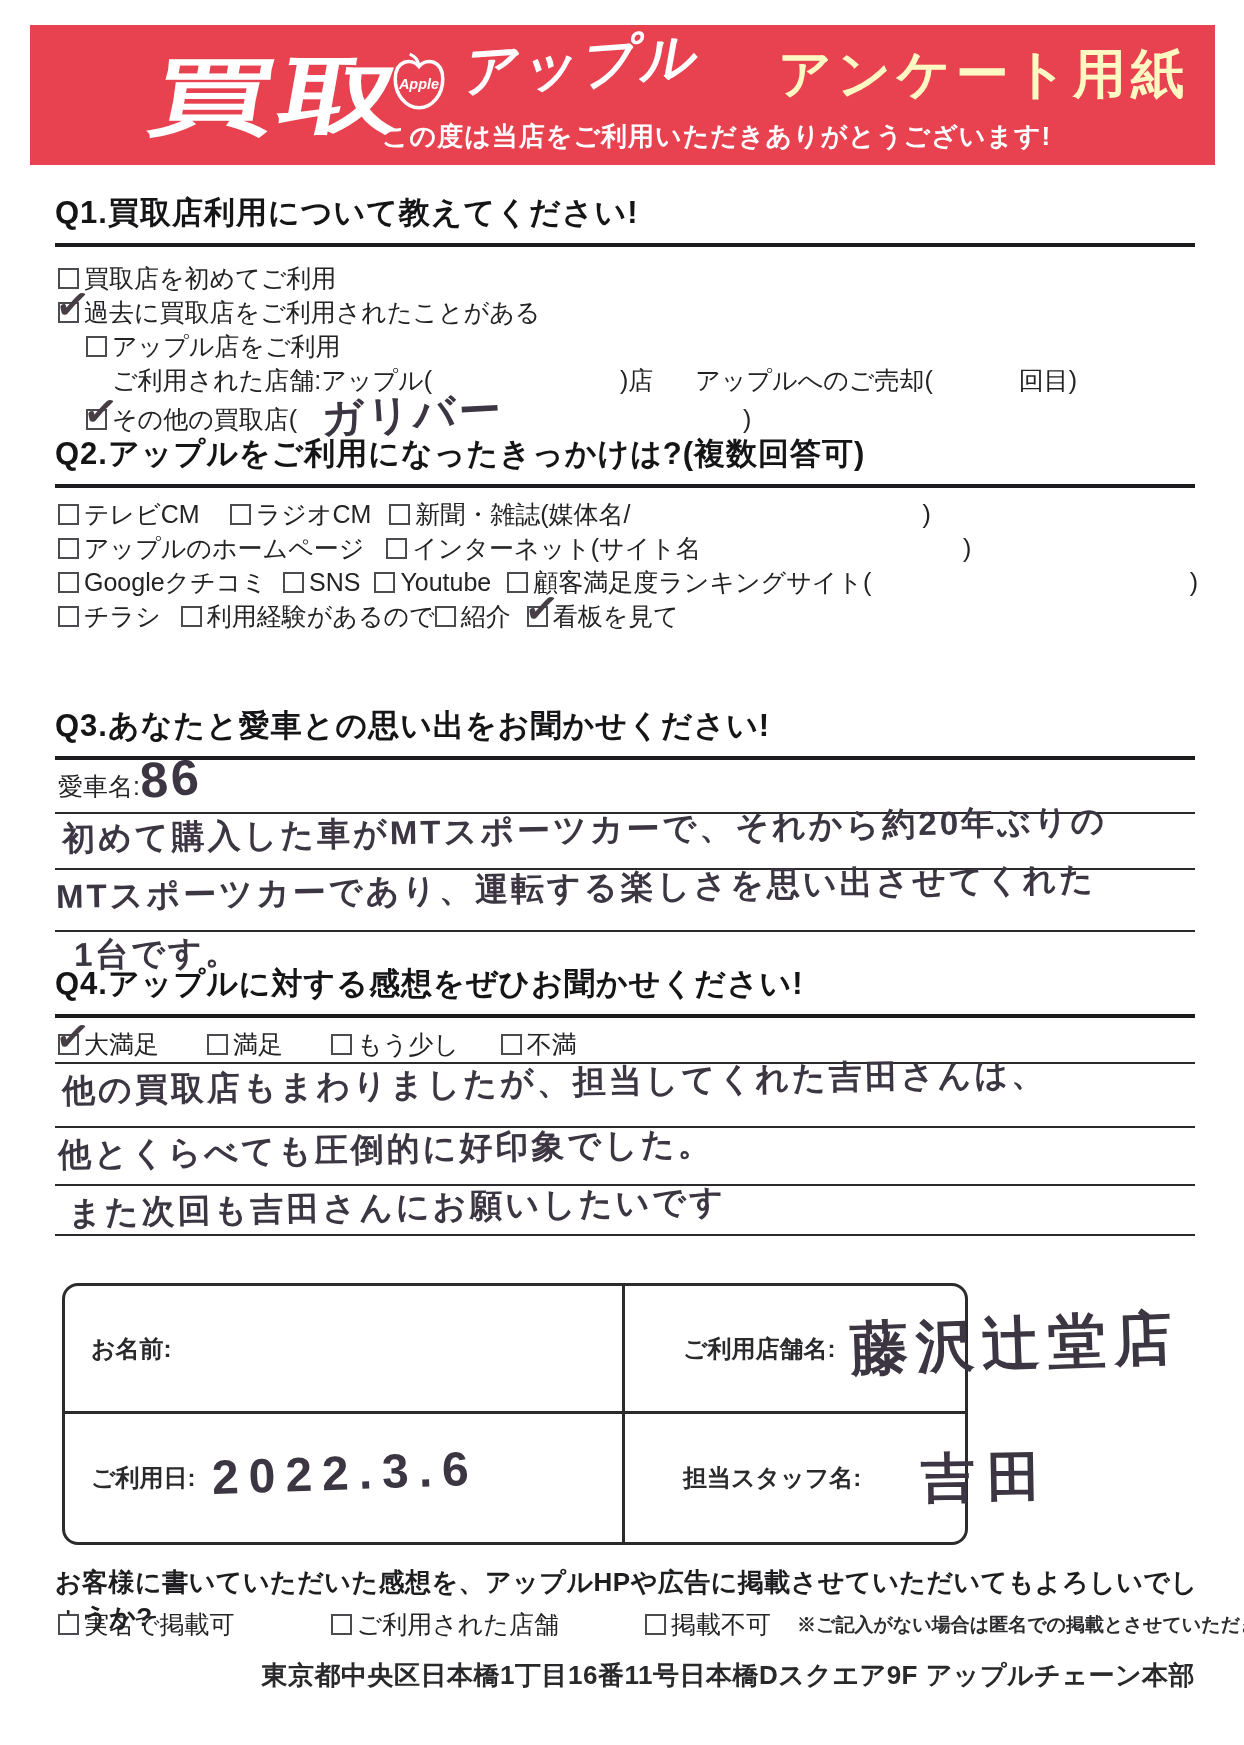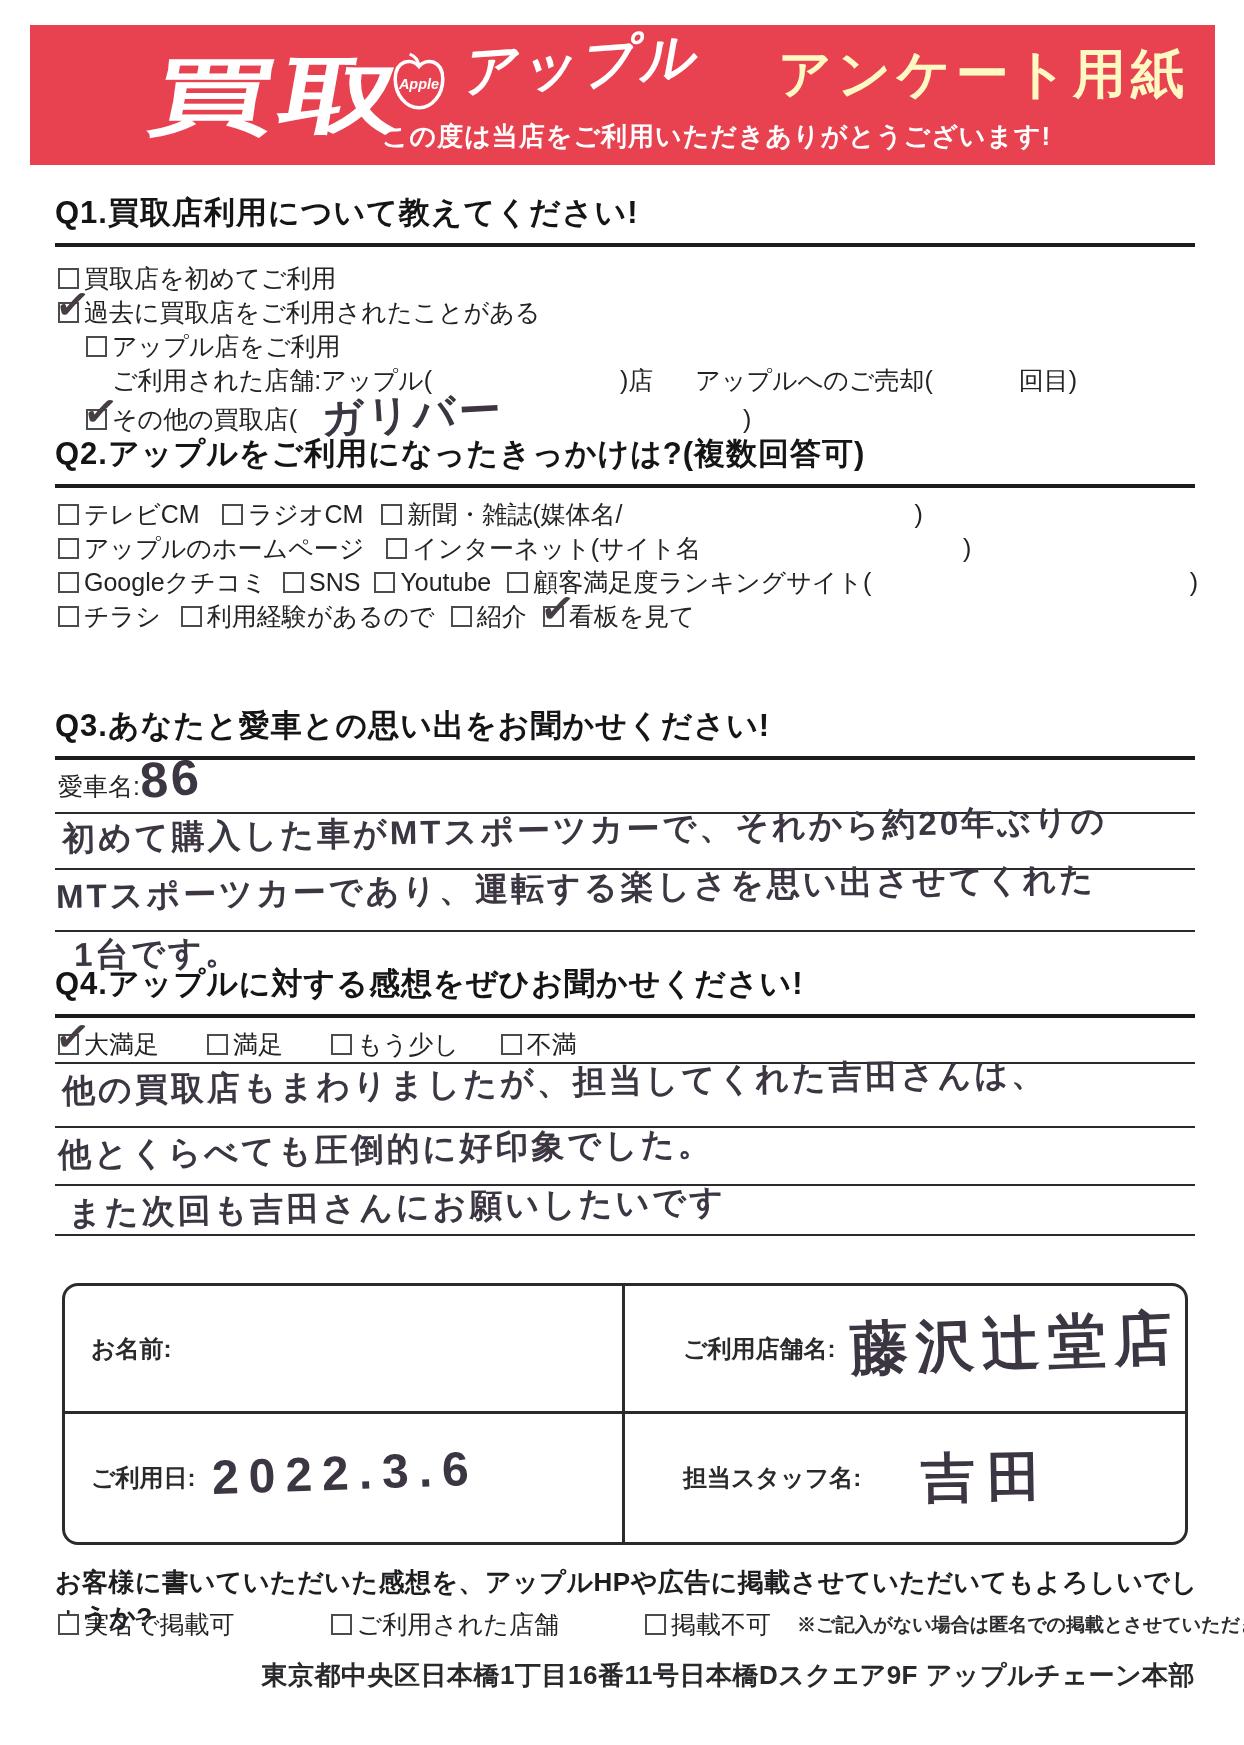--- a/index.html
+++ b/index.html
@@ -46,21 +46,21 @@
   
   .hw {
     font-weight:600; color:#3c3542; letter-spacing:3px; line-height:1;
     transform:rotate(-1deg); transform-origin:left center; display:inline-block; white-space:nowrap;
   }
   .hw-line { position:absolute; font-size:33px; }
   .rule { position:absolute; height:2px; background:#2b2b2e; }
 
   
   .info-table {
-    position:absolute; left:62px; top:1283px; width:1126px; height:262px;
+    position:absolute; left:62px; top:1283px; width:906px; height:262px;
     border:3px solid #2b2b2e; border-radius:16px; display:flex; flex-direction:column; overflow:visible;
   }
   .tr { display:flex; flex:1 1 50%; }
   .tr.first { border-bottom:3px solid #2b2b2e; }
   .td { display:flex; align-items:center; padding-left:26px; position:relative; }
   .td.left { flex:0 0 560px; border-right:3px solid #2b2b2e; }
   .td.right { flex:1 1 auto;margin-left:32px; }
   .td-label { font-size:24px; font-weight:600; color:#2a2a2d; white-space:nowrap; }
 
   
@@ -120,21 +120,21 @@
   <span style="margin-left:122px">)</span>
 </div>
 
 <div class="sec-head" style="top:436px">Q2.アップルをご利用になったきっかけは?(複数回答可)</div>
 
 <div class="row" style="top:498px; left:58px; width:1140px">
   <span class="item">
     <span class="cb"></span>
     <span>テレビCM</span>
   </span>
-  <span class="item" style="margin-left:22px">
+  <span class="item" style="margin-left:30px">
     <span class="cb"></span>
     <span>ラジオCM</span>
   </span>
   <span class="item" style="margin-left:18px">
     <span class="cb"></span>
     <span>新聞・雑誌(媒体名/</span>
   </span>
   <span class="blank" style="width:292px"></span>
   <span>)</span>
 </div>
@@ -175,21 +175,21 @@
 
 <div class="row" style="top:600px; left:58px">
   <span class="item">
     <span class="cb"></span>
     <span>チラシ</span>
   </span>
   <span class="item" style="margin-left:20px">
     <span class="cb"></span>
     <span>利用経験があるので</span>
   </span>
-  <span class="item" style="margin-left:16px">
+  <span class="item" style="">
     <span class="cb"></span>
     <span>紹介</span>
   </span>
   <span class="item" style="margin-left:16px">
     <span class="cb">
         <span class="tick">✓</span>
       </span>
     <span>看板を見て</span>
   </span>
 </div>

